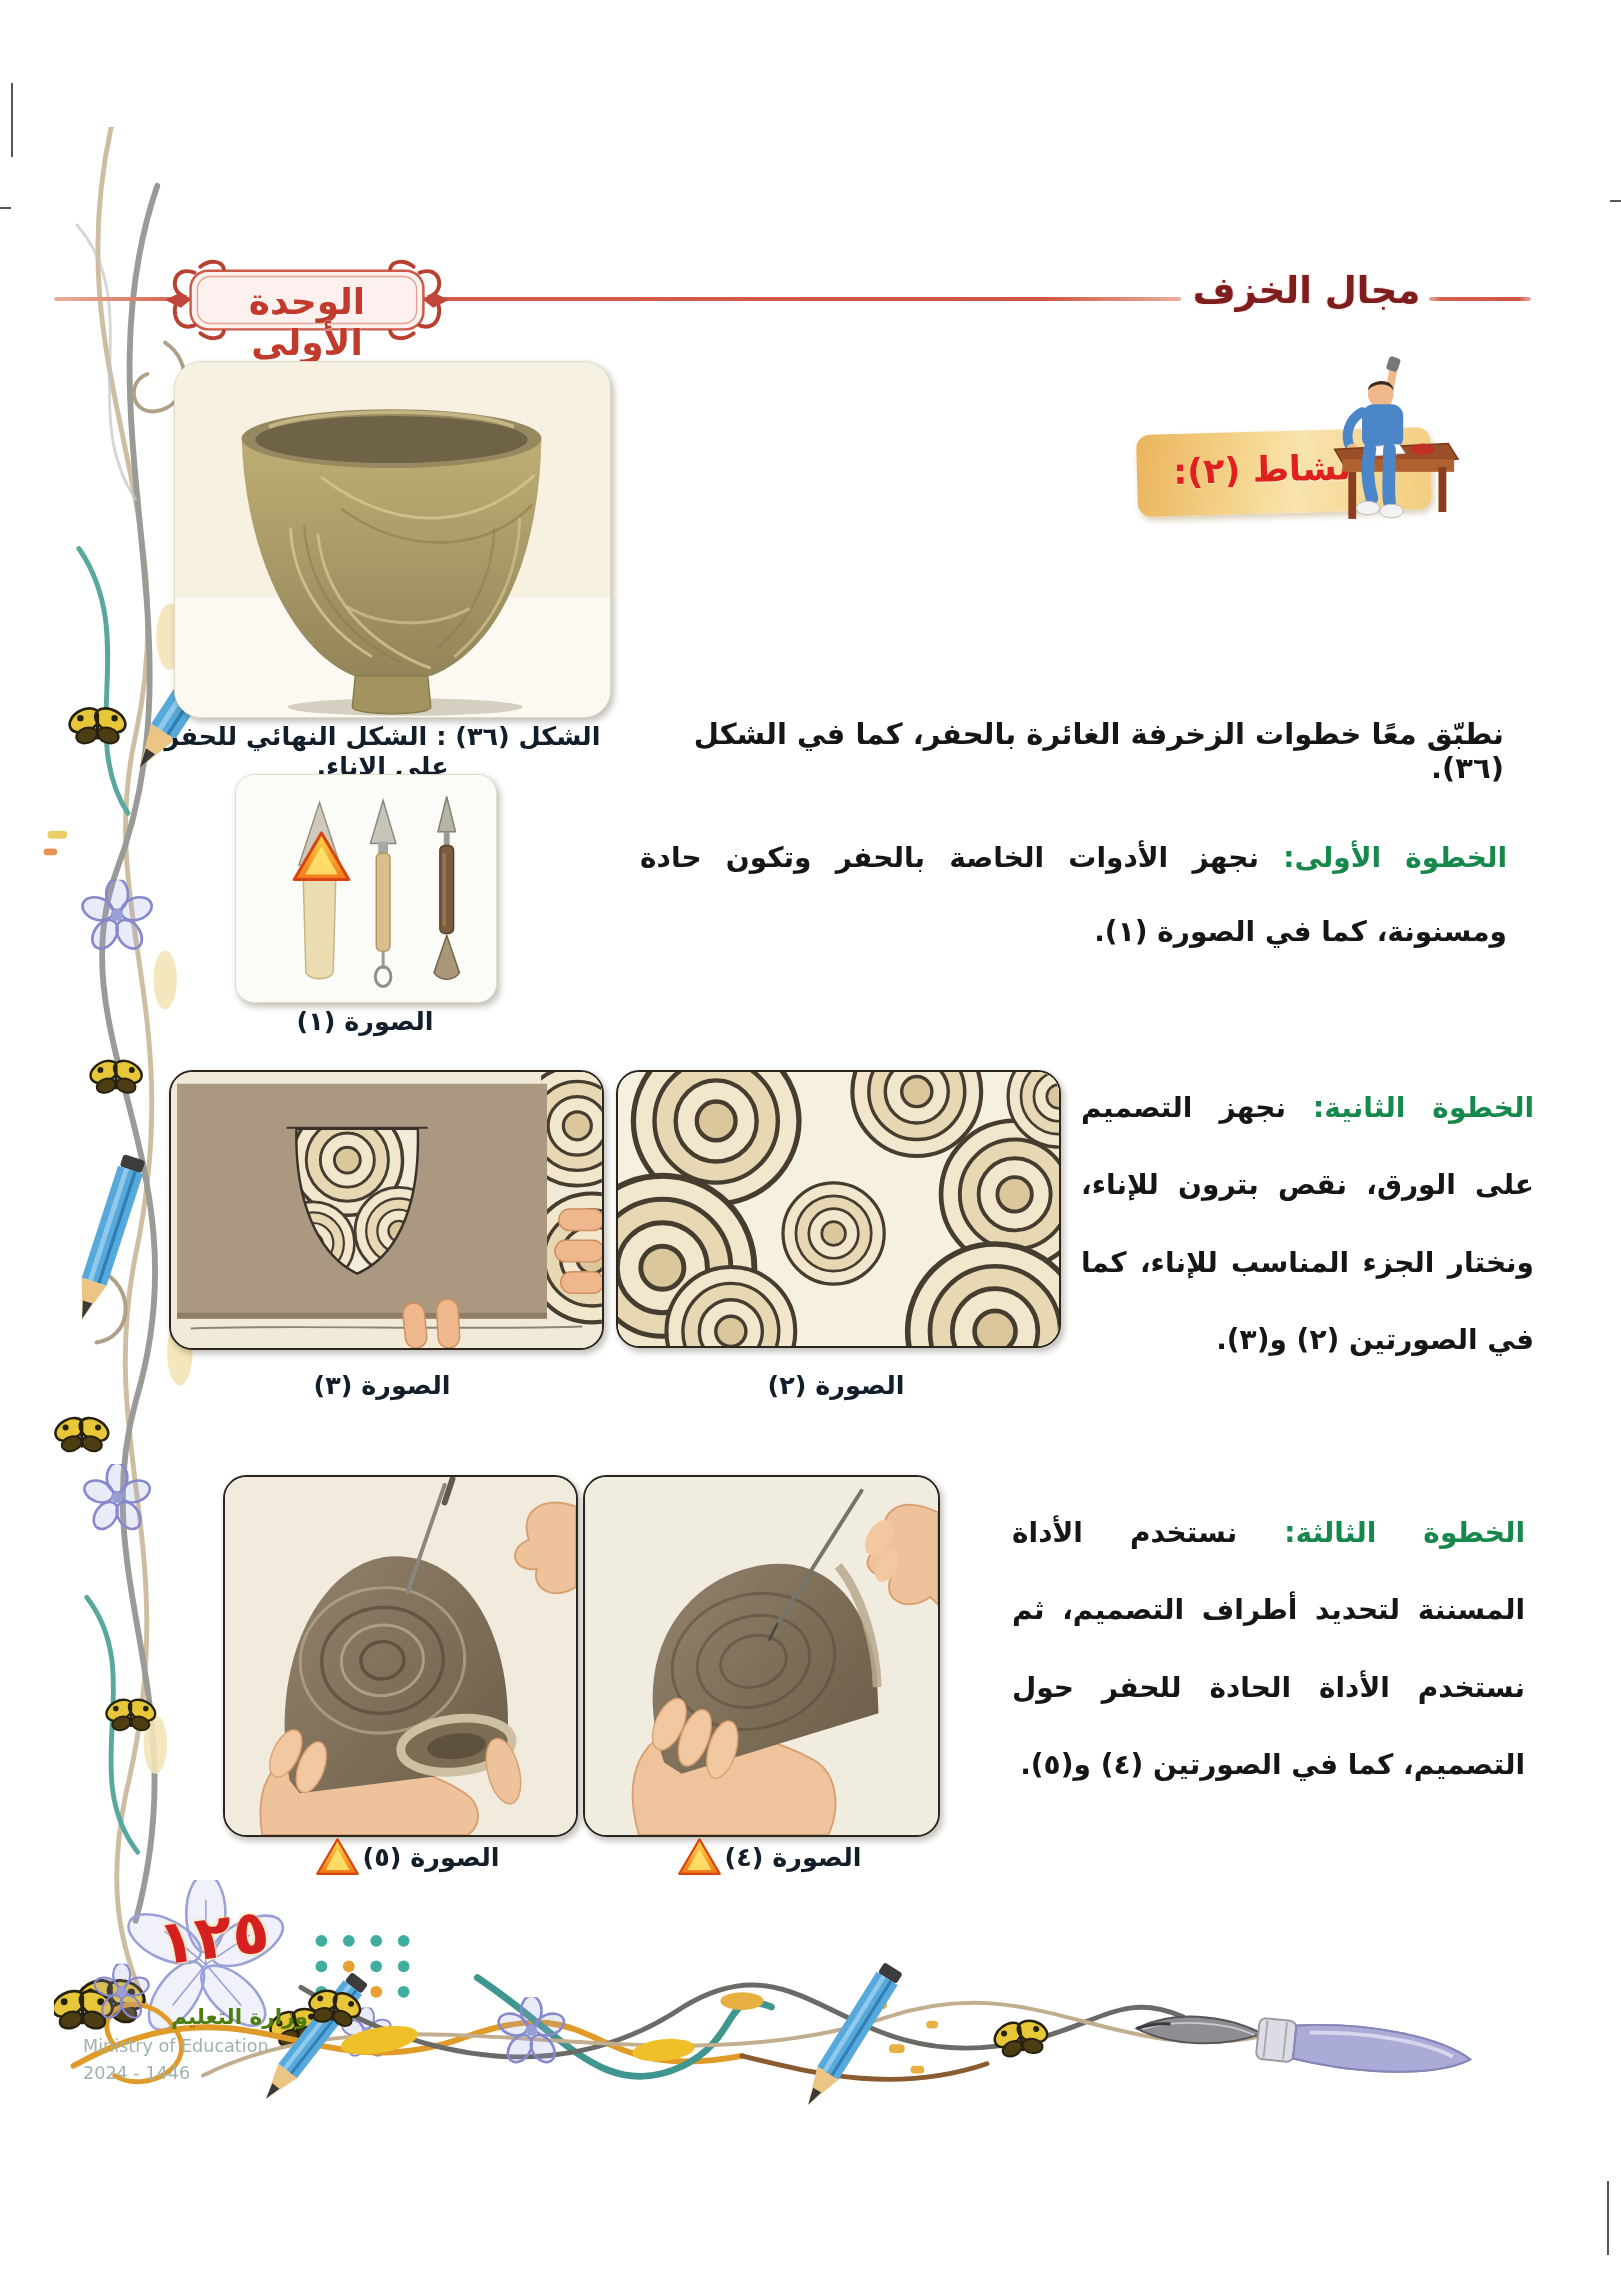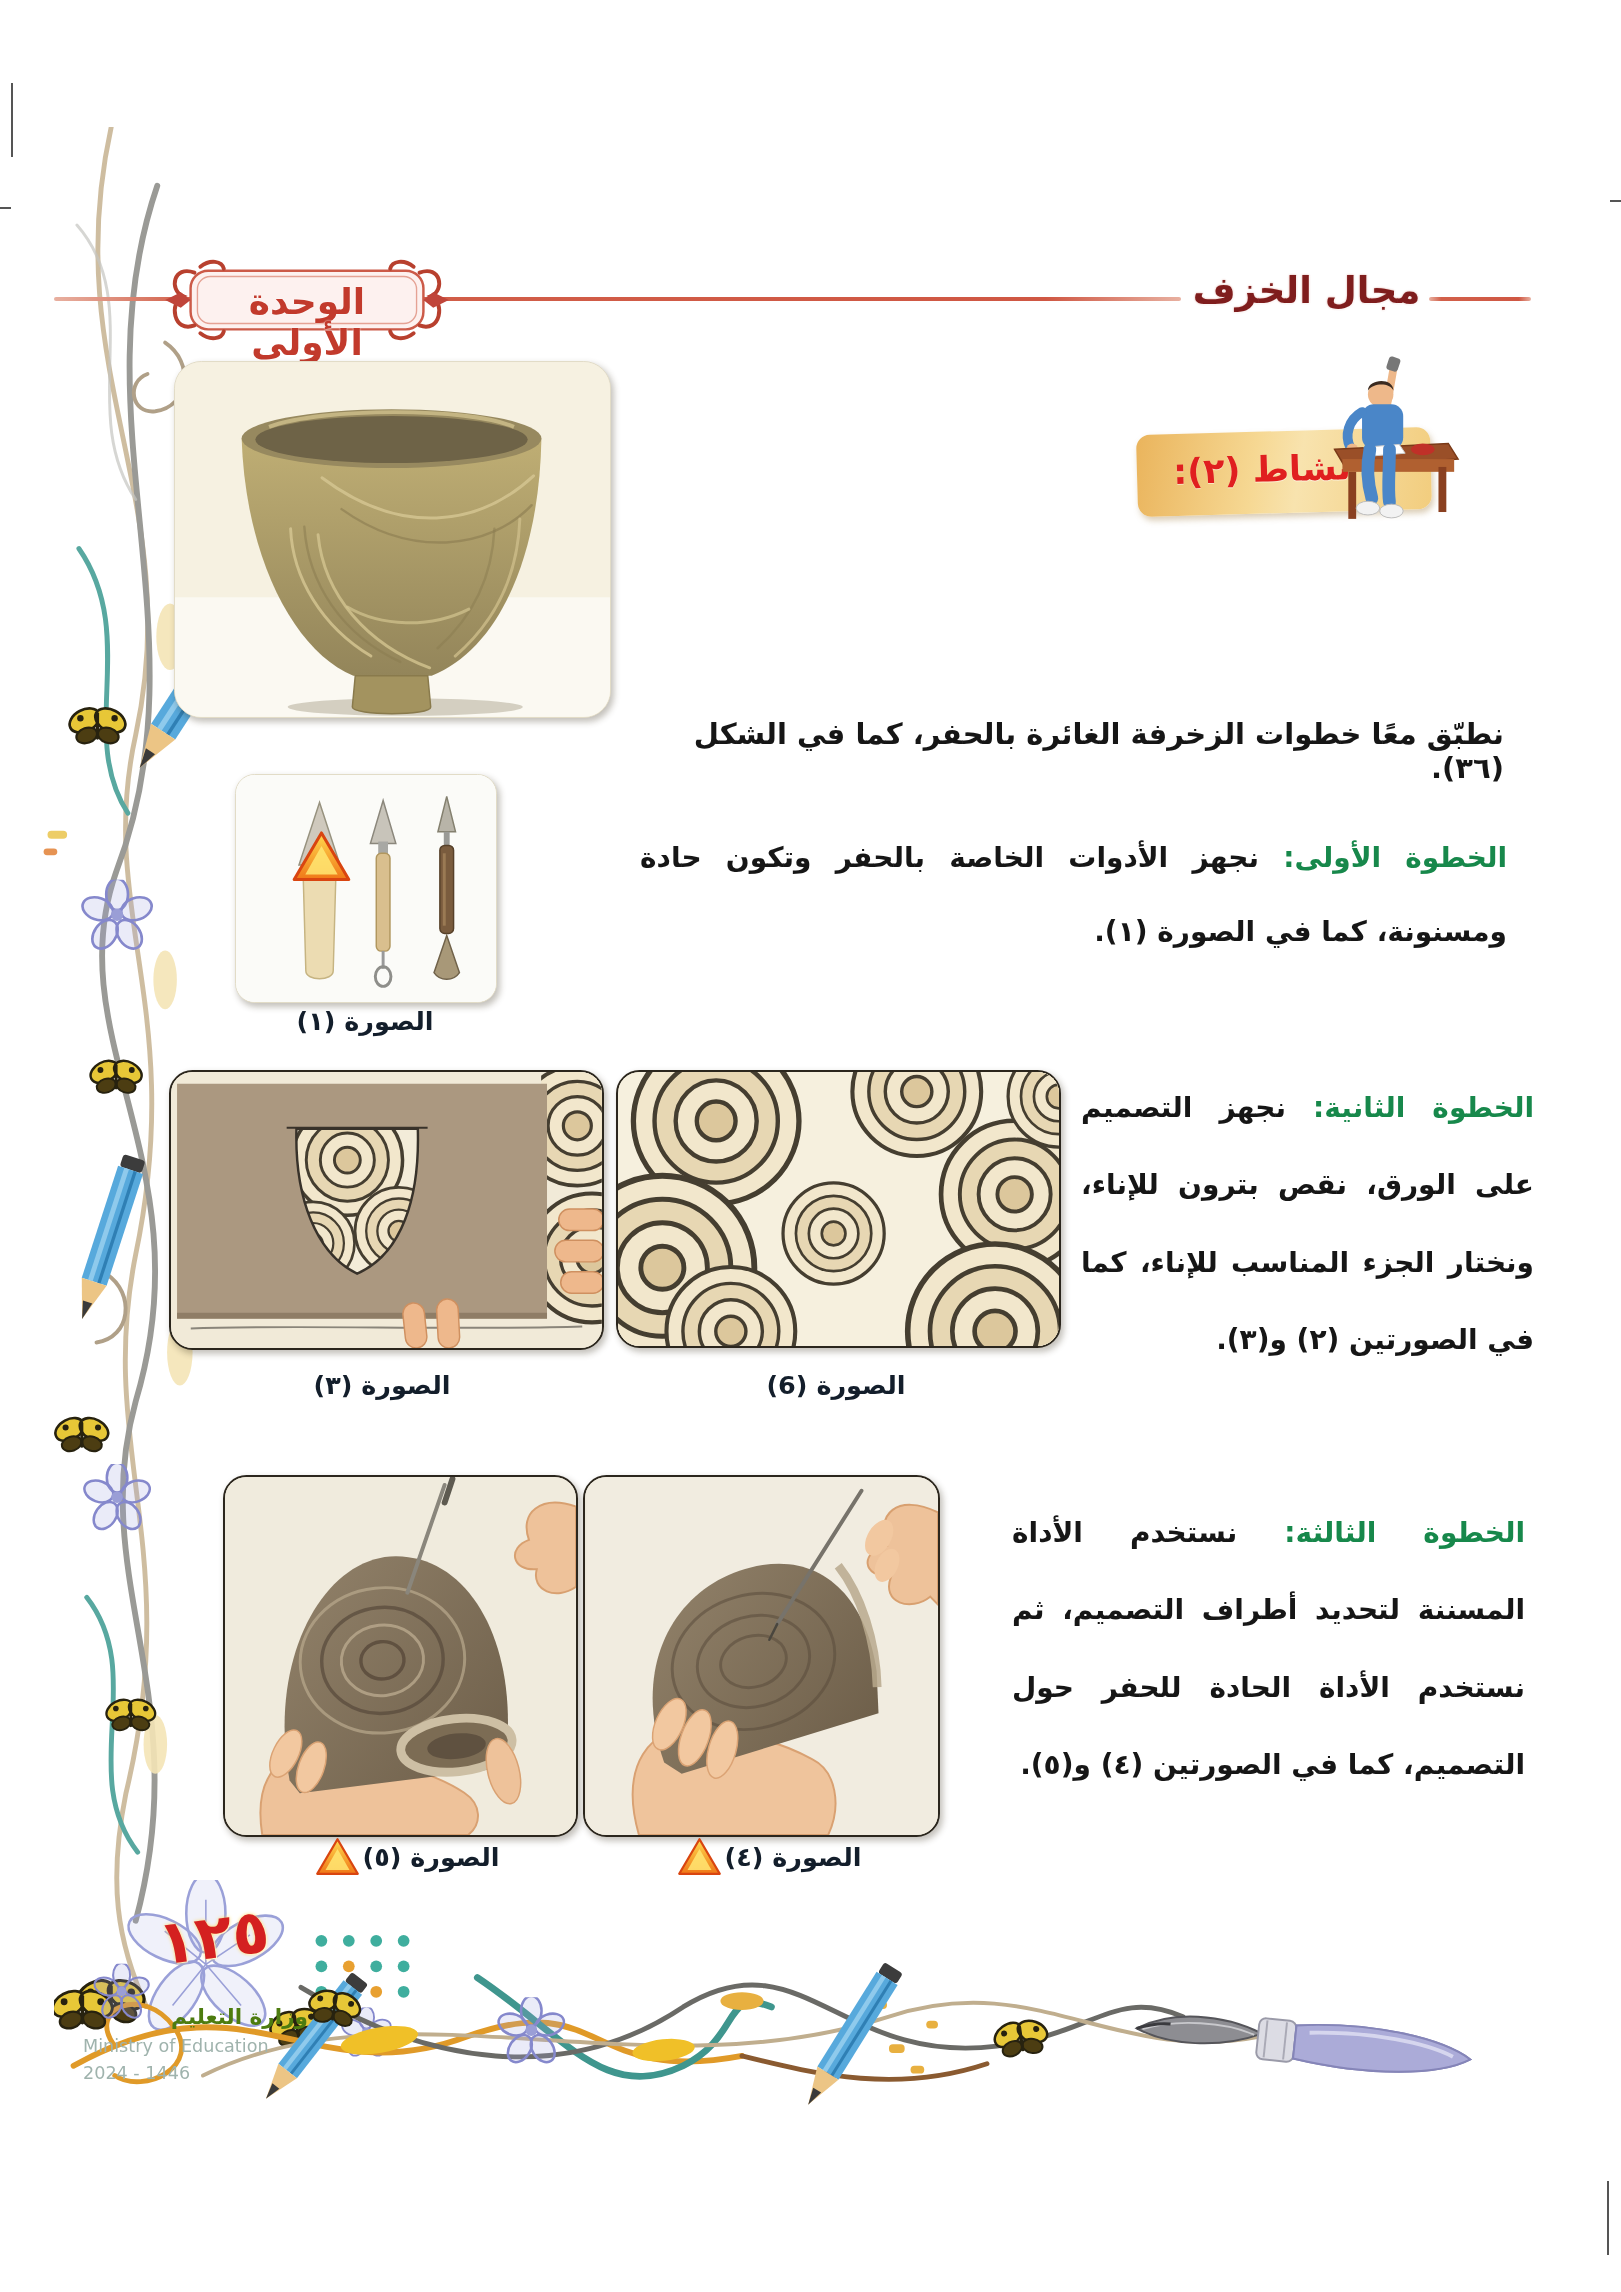--- a/index.html
+++ b/index.html
@@ -203,20 +203,21 @@
         <path d="M286,300 C330,262 350,214 352,160" stroke="#cdbd8a" stroke-width="3" opacity=".8"></path>
         <path d="M268,292 C306,258 324,216 326,170" stroke="#8a7c50" stroke-width="2.5" opacity=".5"></path>
         <path d="M176,250 C210,270 260,272 300,252" stroke="#d3c490" stroke-width="3" opacity=".7"></path>
       </g>
       <ellipse cx="221" cy="78" rx="153" ry="30" fill="#97895f"></ellipse>
       <ellipse cx="221" cy="79" rx="139" ry="24" fill="#6e6347"></ellipse>
       <path d="M96,66 C150,46 300,46 346,66" stroke="#cfc18c" stroke-width="4" fill="none" opacity=".8"></path>
       <path d="M184,320 L181,352 C181,361 262,361 261,352 L258,320 Z" fill="#a3935f" stroke="#897a4c" stroke-width="1.5"></path>
     </svg>
   </div>
+  <div class="abs cap" style="left:149px;top:721px;width:467px">الشكل (٣٦) : الشكل النهائي للحفر على الإناء.</div>
 
   <p class="abs body-par" style="left:686px;top:717px;width:818px;margin:0">نطبّق معًا خطوات الزخرفة الغائرة بالحفر، كما في الشكل (٣٦).</p>
 
   <p class="abs step lh-wide" style="left:640px;top:821px;width:867px;margin:0"><span class="green">الخطوة الأولى:</span><span> نجهز الأدوات الخاصة بالحفر وتكون حادة ومسنونة، كما في الصورة (١).</span></p>
 
   <div class="abs photo softframe" style="left:235px;top:774px;width:260px;height:227px;border-radius:19.6px;background:#fdfdfb">
     <svg viewBox="0 0 265 232">
       <rect width="265" height="232" fill="#fbfbf8"></rect>
       <polygon points="85,28 64,92 106,92" fill="#cfc9bd" stroke="#97927f" stroke-width="1.5"></polygon>
       <path d="M68,92 L102,92 L99,200 C99,211 71,211 71,200 Z" fill="#ecdcb2" stroke="#c6b482" stroke-width="1.5"></path>
@@ -281,21 +282,21 @@
       <line x1="118" y1="57" x2="262" y2="57" stroke="#38322a" stroke-width="2"></line>
       <g fill="#eeb88c" stroke="#cf9060" stroke-width="1.5">
         <rect x="238" y="236" width="22" height="46" rx="11" transform="rotate(-6 249 259)"></rect>
         <rect x="272" y="232" width="22" height="50" rx="11" transform="rotate(-3 283 257)"></rect>
         <rect x="396" y="140" width="46" height="22" rx="11"></rect>
         <rect x="392" y="172" width="50" height="22" rx="11"></rect>
         <rect x="398" y="204" width="44" height="22" rx="11"></rect>
       </g>
     </svg>
   </div>
-  <div class="abs cap" style="left:689px;top:1370px;width:294px">الصورة (6)</div>
+  <div class="abs cap" style="left:689px;top:1370px;width:294px">الصورة (٢)</div>
   <div class="abs cap" style="left:235px;top:1370px;width:294px">الصورة (٣)</div>
 
   <p class="abs step lh-xwide" style="left:1005px;top:1487px;width:513px;margin:7px"><span class="green">الخطوة الثالثة:</span><span> نستخدم الأداة المسننة لتحديد أطراف التصميم، ثم نستخدم الأداة الحادة للحفر حول التصميم، كما في الصورتين (٤) و(٥).</span></p>
 
   <div class="abs photo darkframe" style="left:583px;top:1475px;width:353px;height:358px">
     <svg viewBox="0 0 360 365">
       <rect width="360" height="365" fill="#f1ece0"></rect>
       <path d="M55,365 C35,295 65,252 118,256 C158,260 200,270 232,288 C256,300 262,335 248,365 Z" fill="#efc49c" stroke="#d9a172" stroke-width="2"></path>
       <g transform="rotate(-16 175 210)">
         <path d="M62,262 C56,150 130,86 214,96 C278,104 306,160 296,232 L286,274 L76,278 Z" fill="url(#clayG)"></path>

